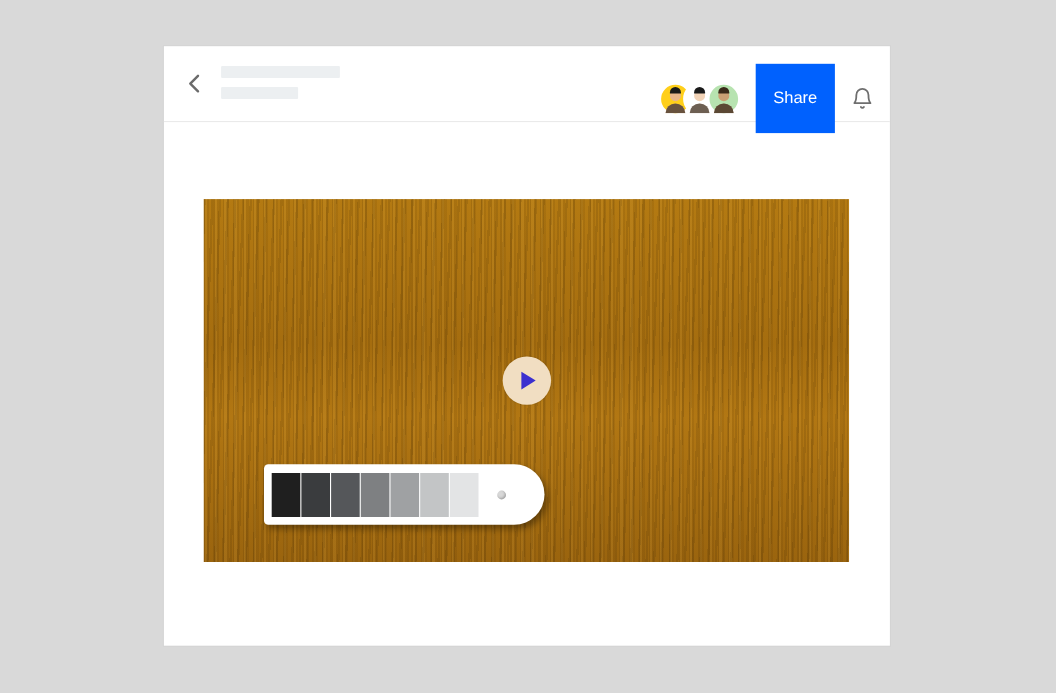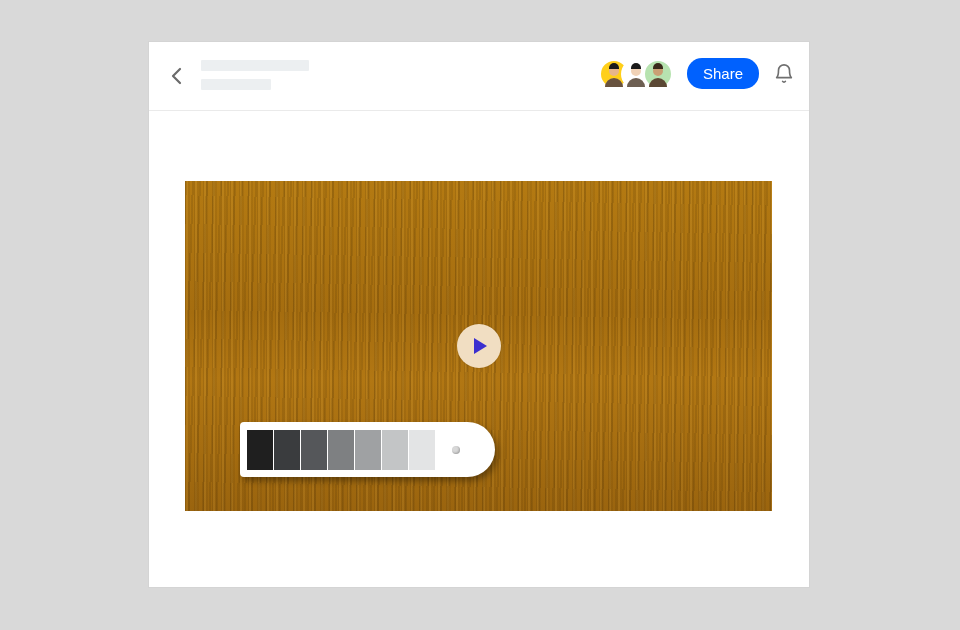--- a/index.html
+++ b/index.html
@@ -71,24 +71,24 @@
     align-items: center;
     justify-content: center;
   }
   .avatar:first-child { margin-left: 0; }
   .avatar svg { display:block; }
 
   .share-btn {
     background: #0061fe;
     color: #fff;
     border: none;
-    border-radius: 15px;
+    border-radius: 0;
     font-size: 15px;
     font-weight: 500;
-    padding: 8px 16px;
+    padding: 24px 16px;
     cursor: pointer;
     line-height: 1;
   }
   .bell {
     width: 22px;
     height: 22px;
     cursor: pointer;
     color: #666;
   }
   .bell svg { display:block; }

